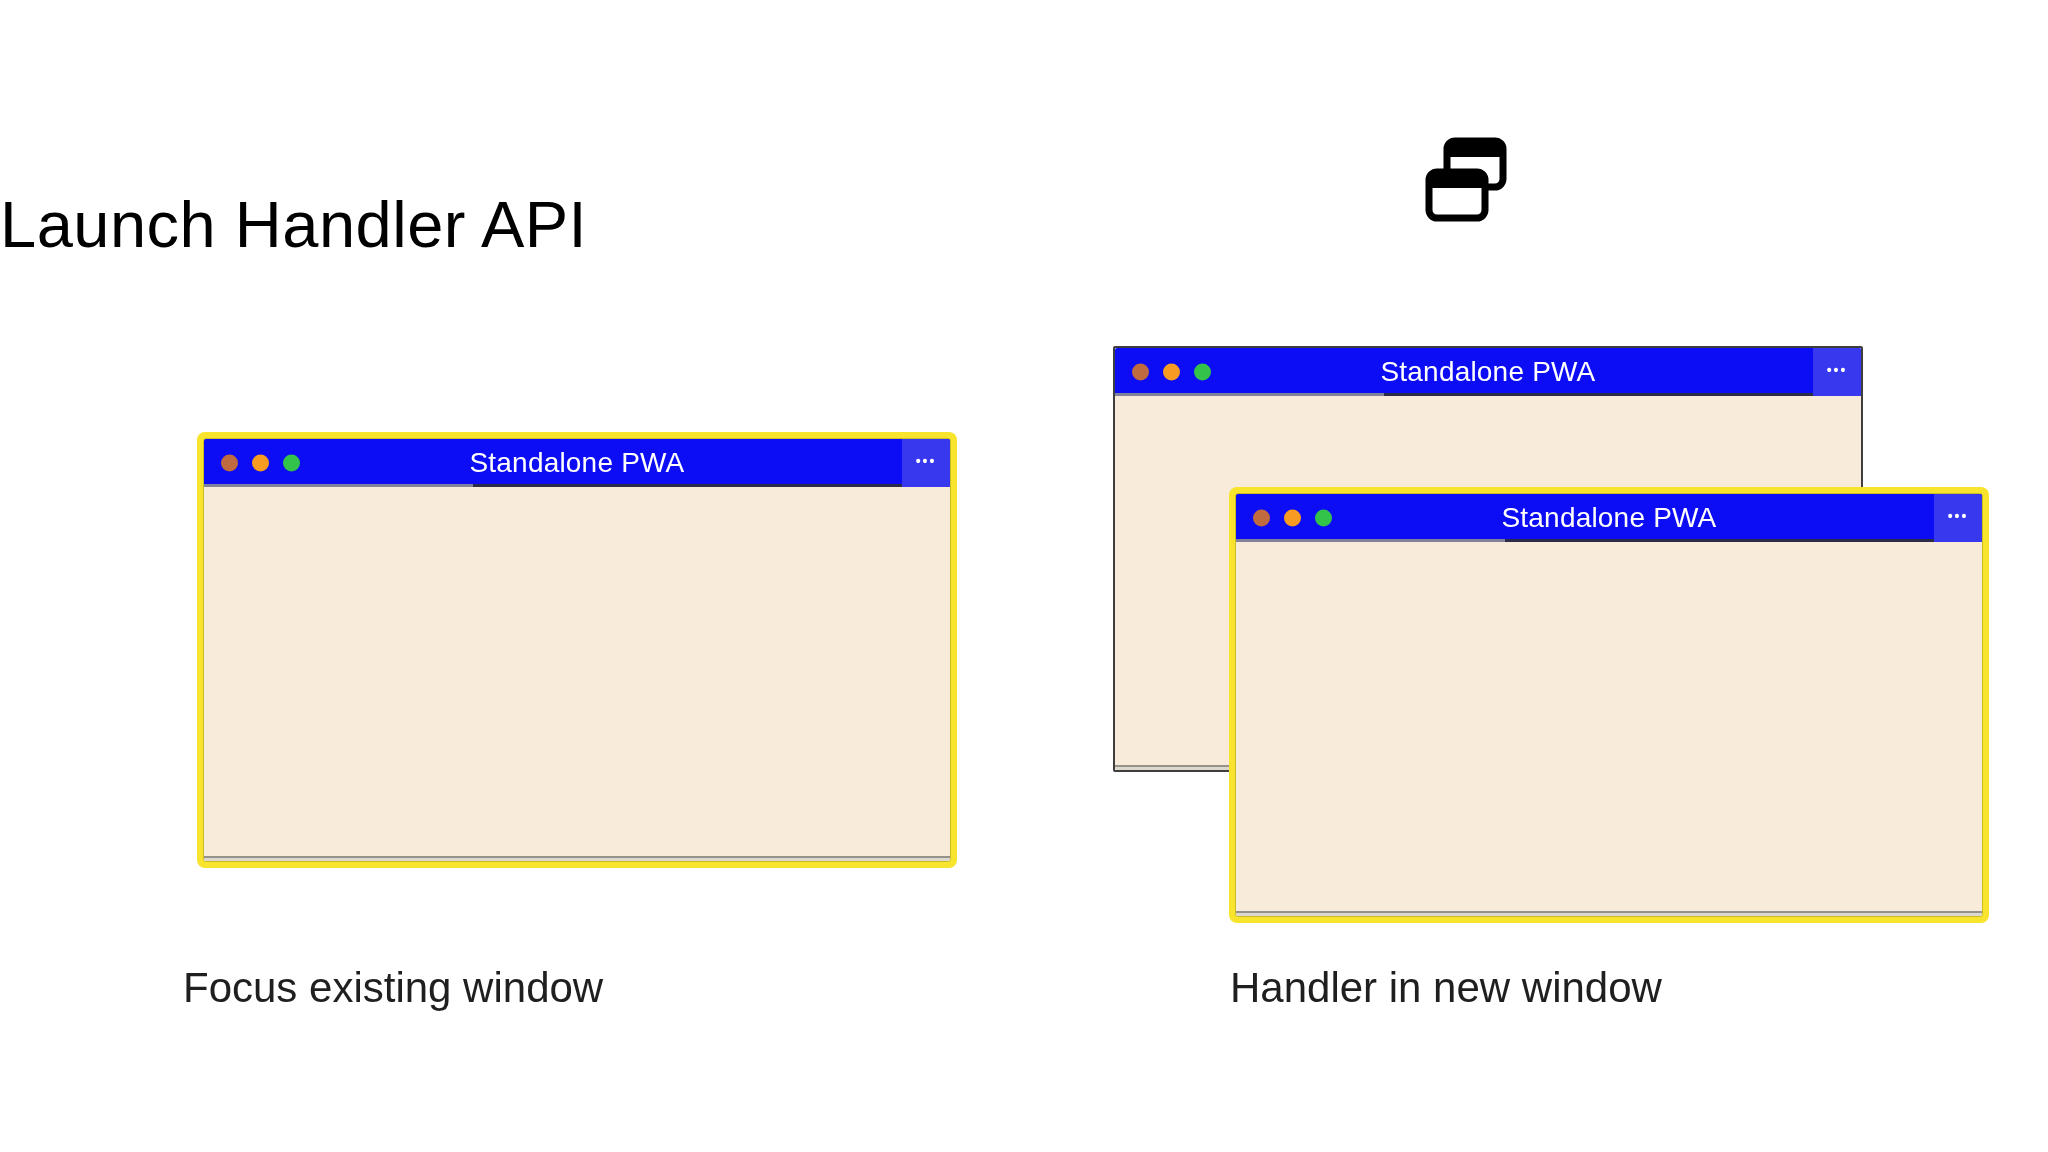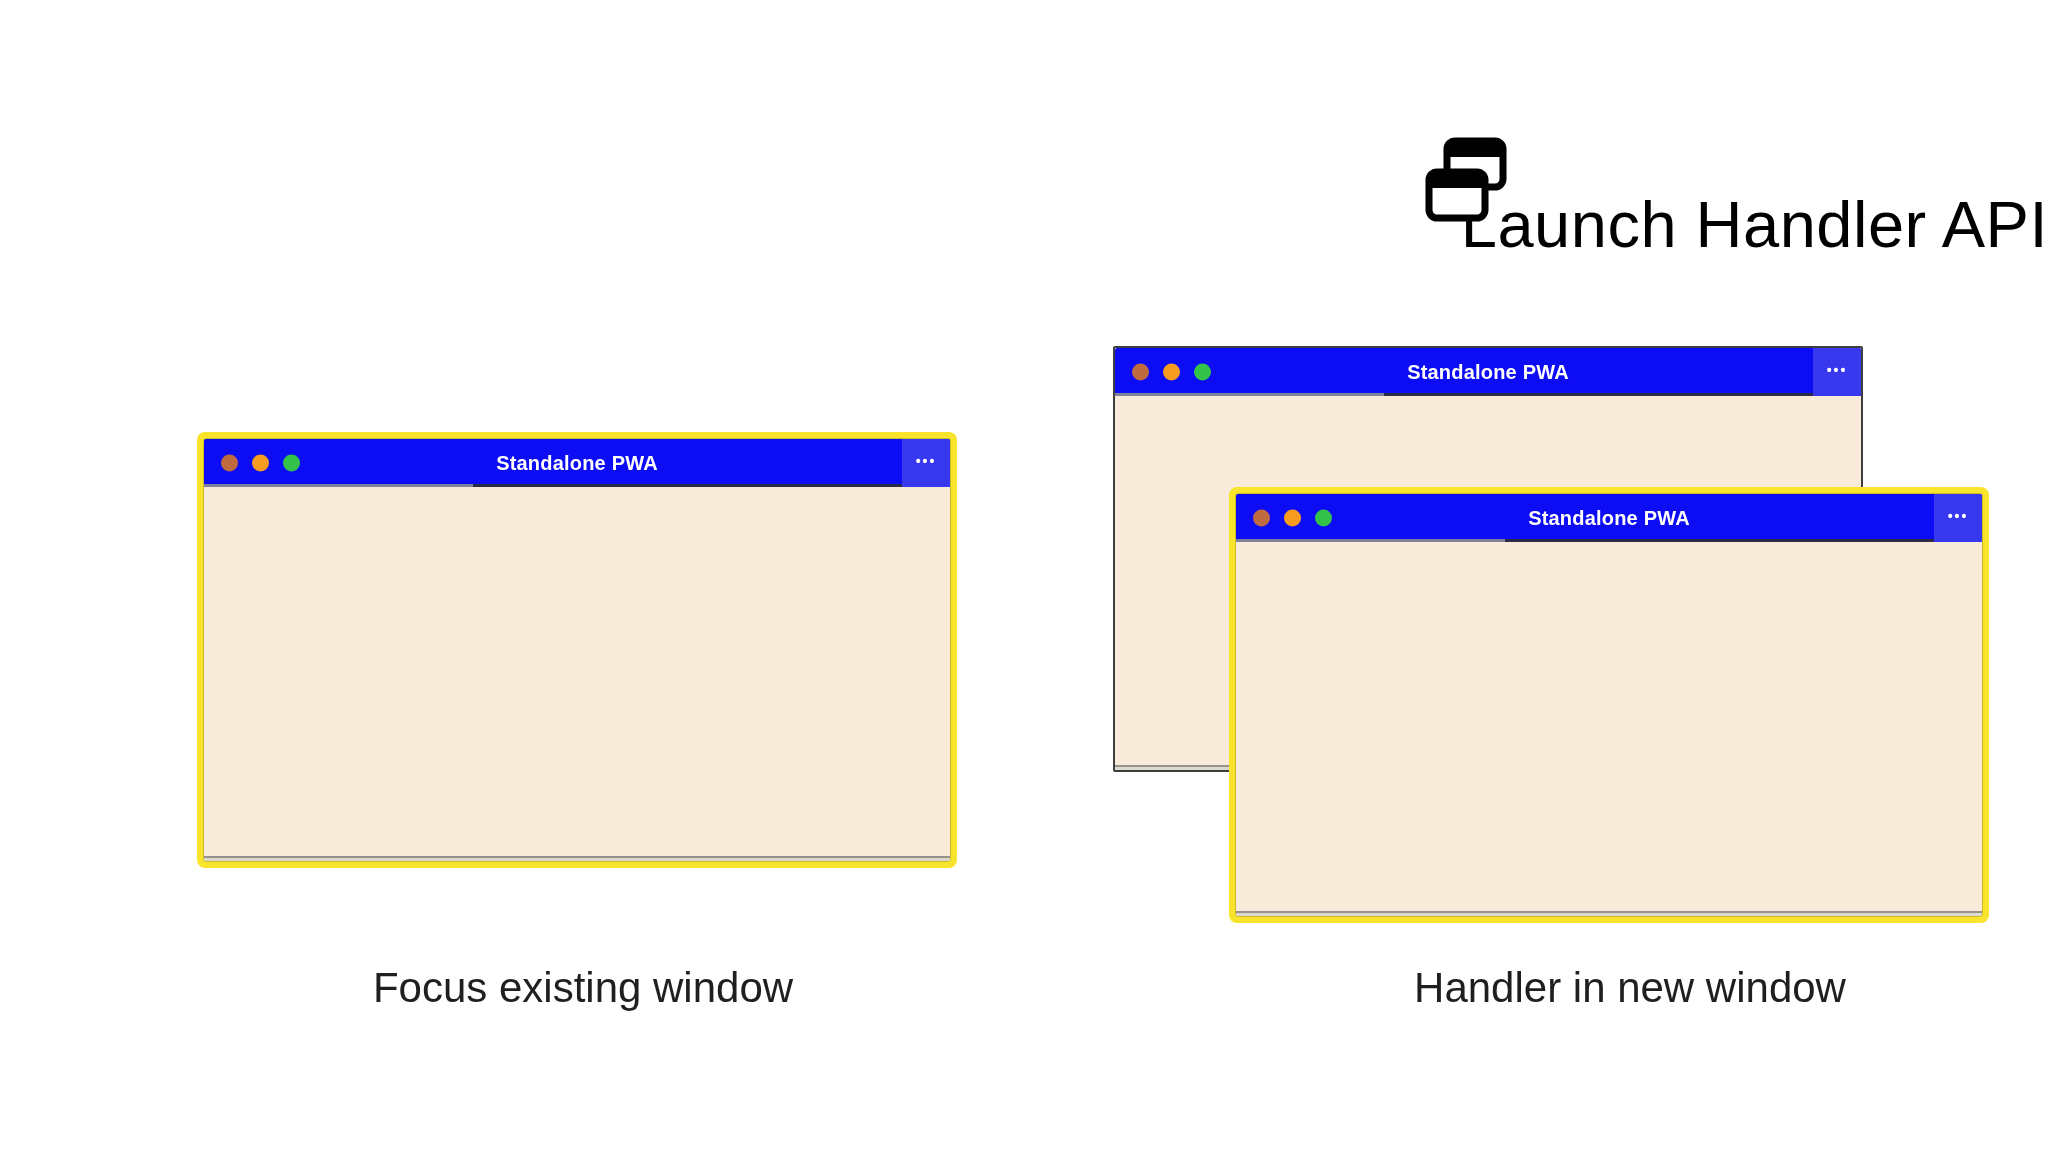--- a/index.html
+++ b/index.html
@@ -6,21 +6,21 @@
   body {
     width: 2048px; height: 1152px;
     position: relative; overflow: hidden;
     background: var(--page-background, #ffffff);
     font-family: "Liberation Sans", sans-serif;
   }
 
   
   .page-title {
     position: absolute; top: 148px; left: 0; width: 100%;
-    text-align: right;
+    text-align: left;
     font-size: 65px; font-weight: 400; line-height: 1;
     color: var(--title-text, #000);
     letter-spacing: 0.5px;
   }
   .title-icon {
     position: absolute; left: 1424px; top: 134px;
     width: 84px; height: 88px;
   }
 
   
@@ -62,21 +62,21 @@
   .dot { width: 17px; height: 17px; border-radius: 50%; }
   .dot-close    { background: var(--control-close, #c06a40); }
   .dot-minimize { background: var(--control-minimize, #f79c21); }
   .dot-maximize { background: var(--control-maximize, #33c24a); }
 
   .win-title {
     position: absolute; left: 0; right: 0; top: 0;
     height: 40px; line-height: 48px;
     text-align: center;
     color: var(--window-title-text, #fff);
-    font-size: 20px; font-weight: 700; letter-spacing: 0.2px;
+    font-size: 28px; font-weight: 400; letter-spacing: 0.2px;
   }
   .menu-box {
     position: absolute; right: 0; top: 0; bottom: 0; width: 48px;
     background: var(--menu-button-blue, #3838ef);
     display: flex; align-items: center; justify-content: center;
     z-index: 3; cursor: pointer;
   }
   .menu-box span {
     color: #fff; font-size: 14px; font-weight: 700;
     letter-spacing: 2px; line-height: 1; transform: translateY(-2px);
@@ -88,21 +88,20 @@
     background: var(--window-body-cream, #f8ebd9);
   }
   .statusline {
     position: absolute; left: 0; right: 0; bottom: 0; height: 5px;
     background: linear-gradient(to bottom, #95918b 0%, #95918b 40%, #ddd8ce 40%, #ddd8ce 100%);
   }
 
   
   .caption {
     position: absolute; top: 963px; width: 800px;
-    text-align: center;
     font-size: 42px; font-weight: 400; line-height: 1.2;
     color: var(--caption-text, #1f1f1f);
   }
   .caption-left  { left: 183px; }
   .caption-right { left: 1230px; }
 </style>
 </head>
 <body>
 
 <main>

